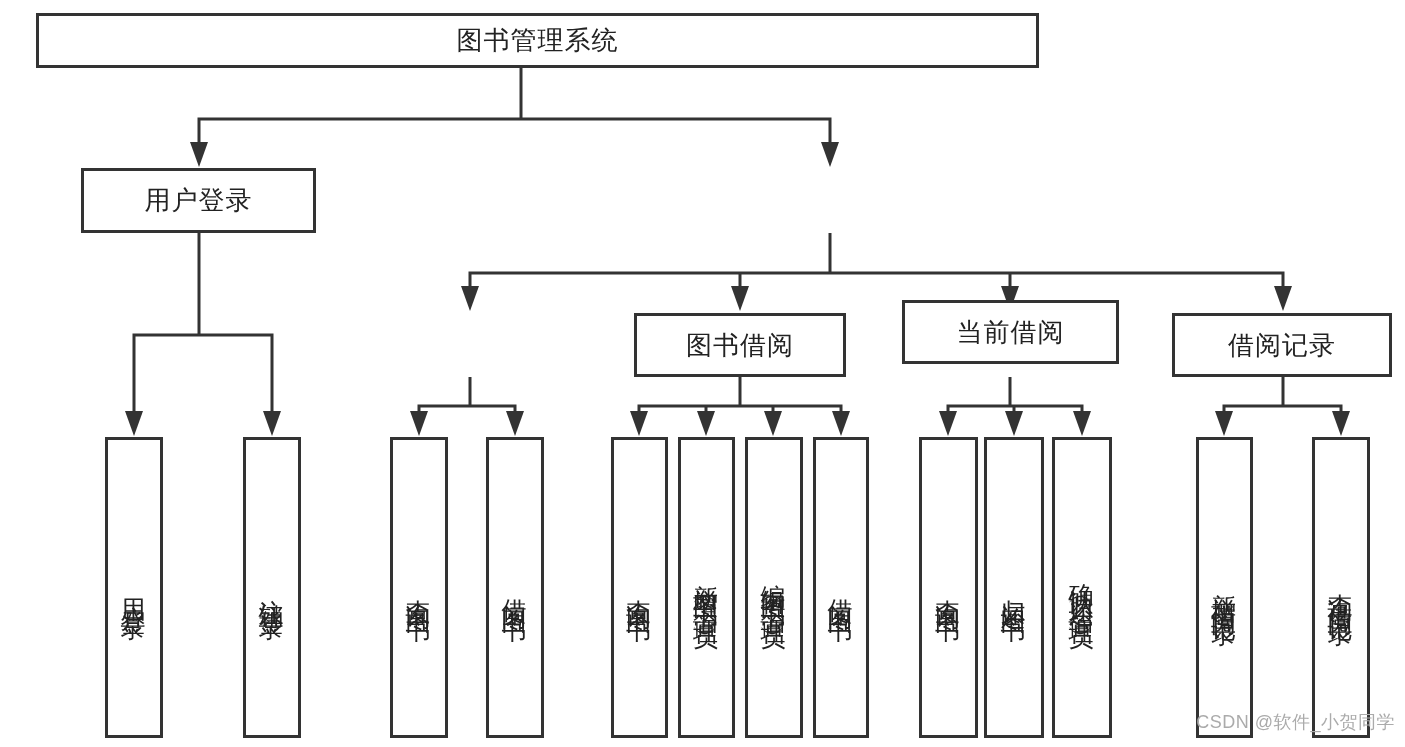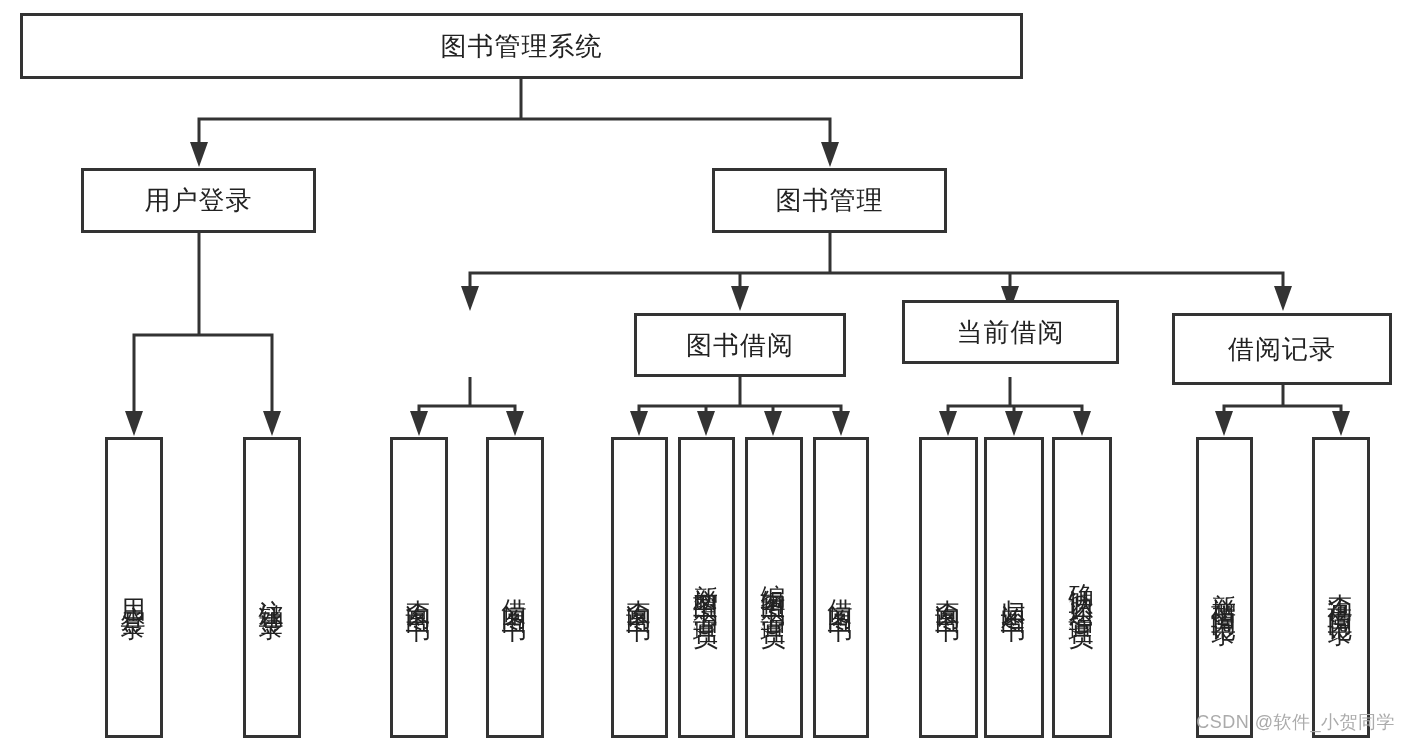--- a/index.html
+++ b/index.html
@@ -116,38 +116,35 @@
       <polygon points="1073,411 1091,411 1082,436"></polygon>
     </g>
     <g>
       <path d="M1283,377 L1283,406"></path>
       <path d="M1224,420 L1224,406 L1341,406 L1341,420"></path>
       <polygon points="1215,411 1233,411 1224,436"></polygon>
       <polygon points="1332,411 1350,411 1341,436"></polygon>
     </g>
   </svg>
 
-  <div class="box h" style="left:20px;top:13px;width:1003px;height:66px">
+  <div class="box h" style="left:36px;top:13px;width:1003px;height:55px">
     <span>图书管理系统</span>
   </div>
 
   <div class="box h" style="left:81px;top:168px;width:235px;height:65px">
     <span>用户登录</span>
-  </div>
-  <div class="box h" style="left:712px;top:168px;width:235px;height:65px">
-    <span>图书管理</span>
   </div>
 
   <div class="box h" style="left:634px;top:313px;width:212px;height:64px">
     <span>图书借阅</span>
   </div>
   <div class="box h" style="left:902px;top:300px;width:217px;height:64px">
     <span>当前借阅</span>
   </div>
-  <div class="box h" style="left:1172px;top:313px;width:220px;height:72px">
+  <div class="box h" style="left:1172px;top:313px;width:220px;height:64px">
     <span>借阅记录</span>
   </div>
 
   <div class="box v" style="left:105px;top:437px;width:58px;height:301px">
     <span>用户登录</span>
   </div>
   <div class="box v" style="left:243px;top:437px;width:58px;height:301px">
     <span>注销登录</span>
   </div>
 

